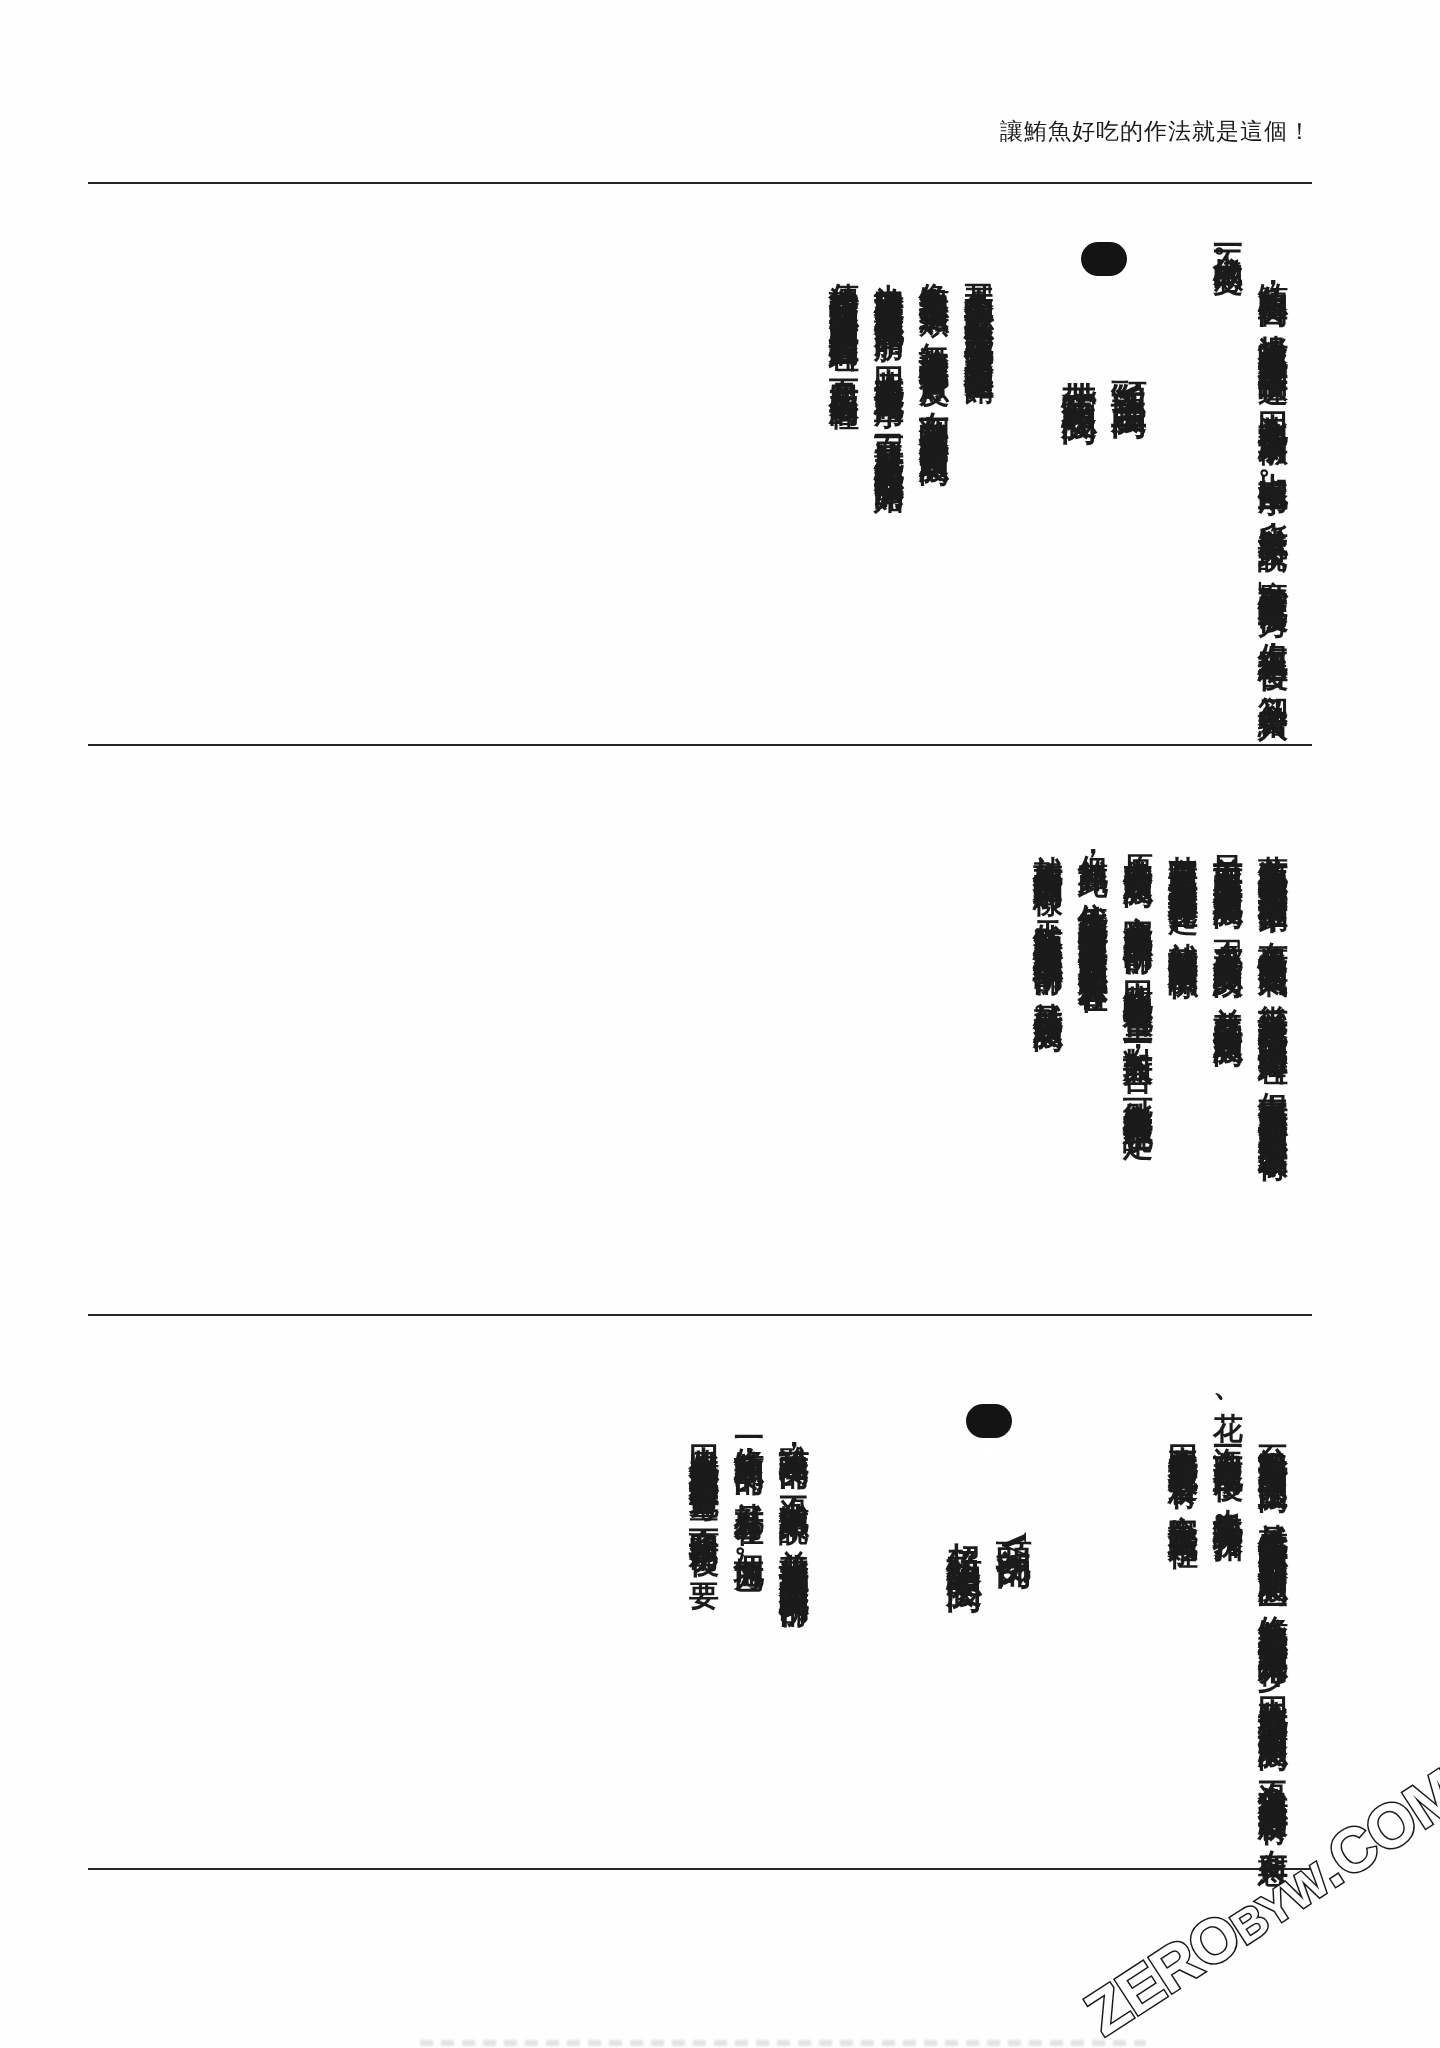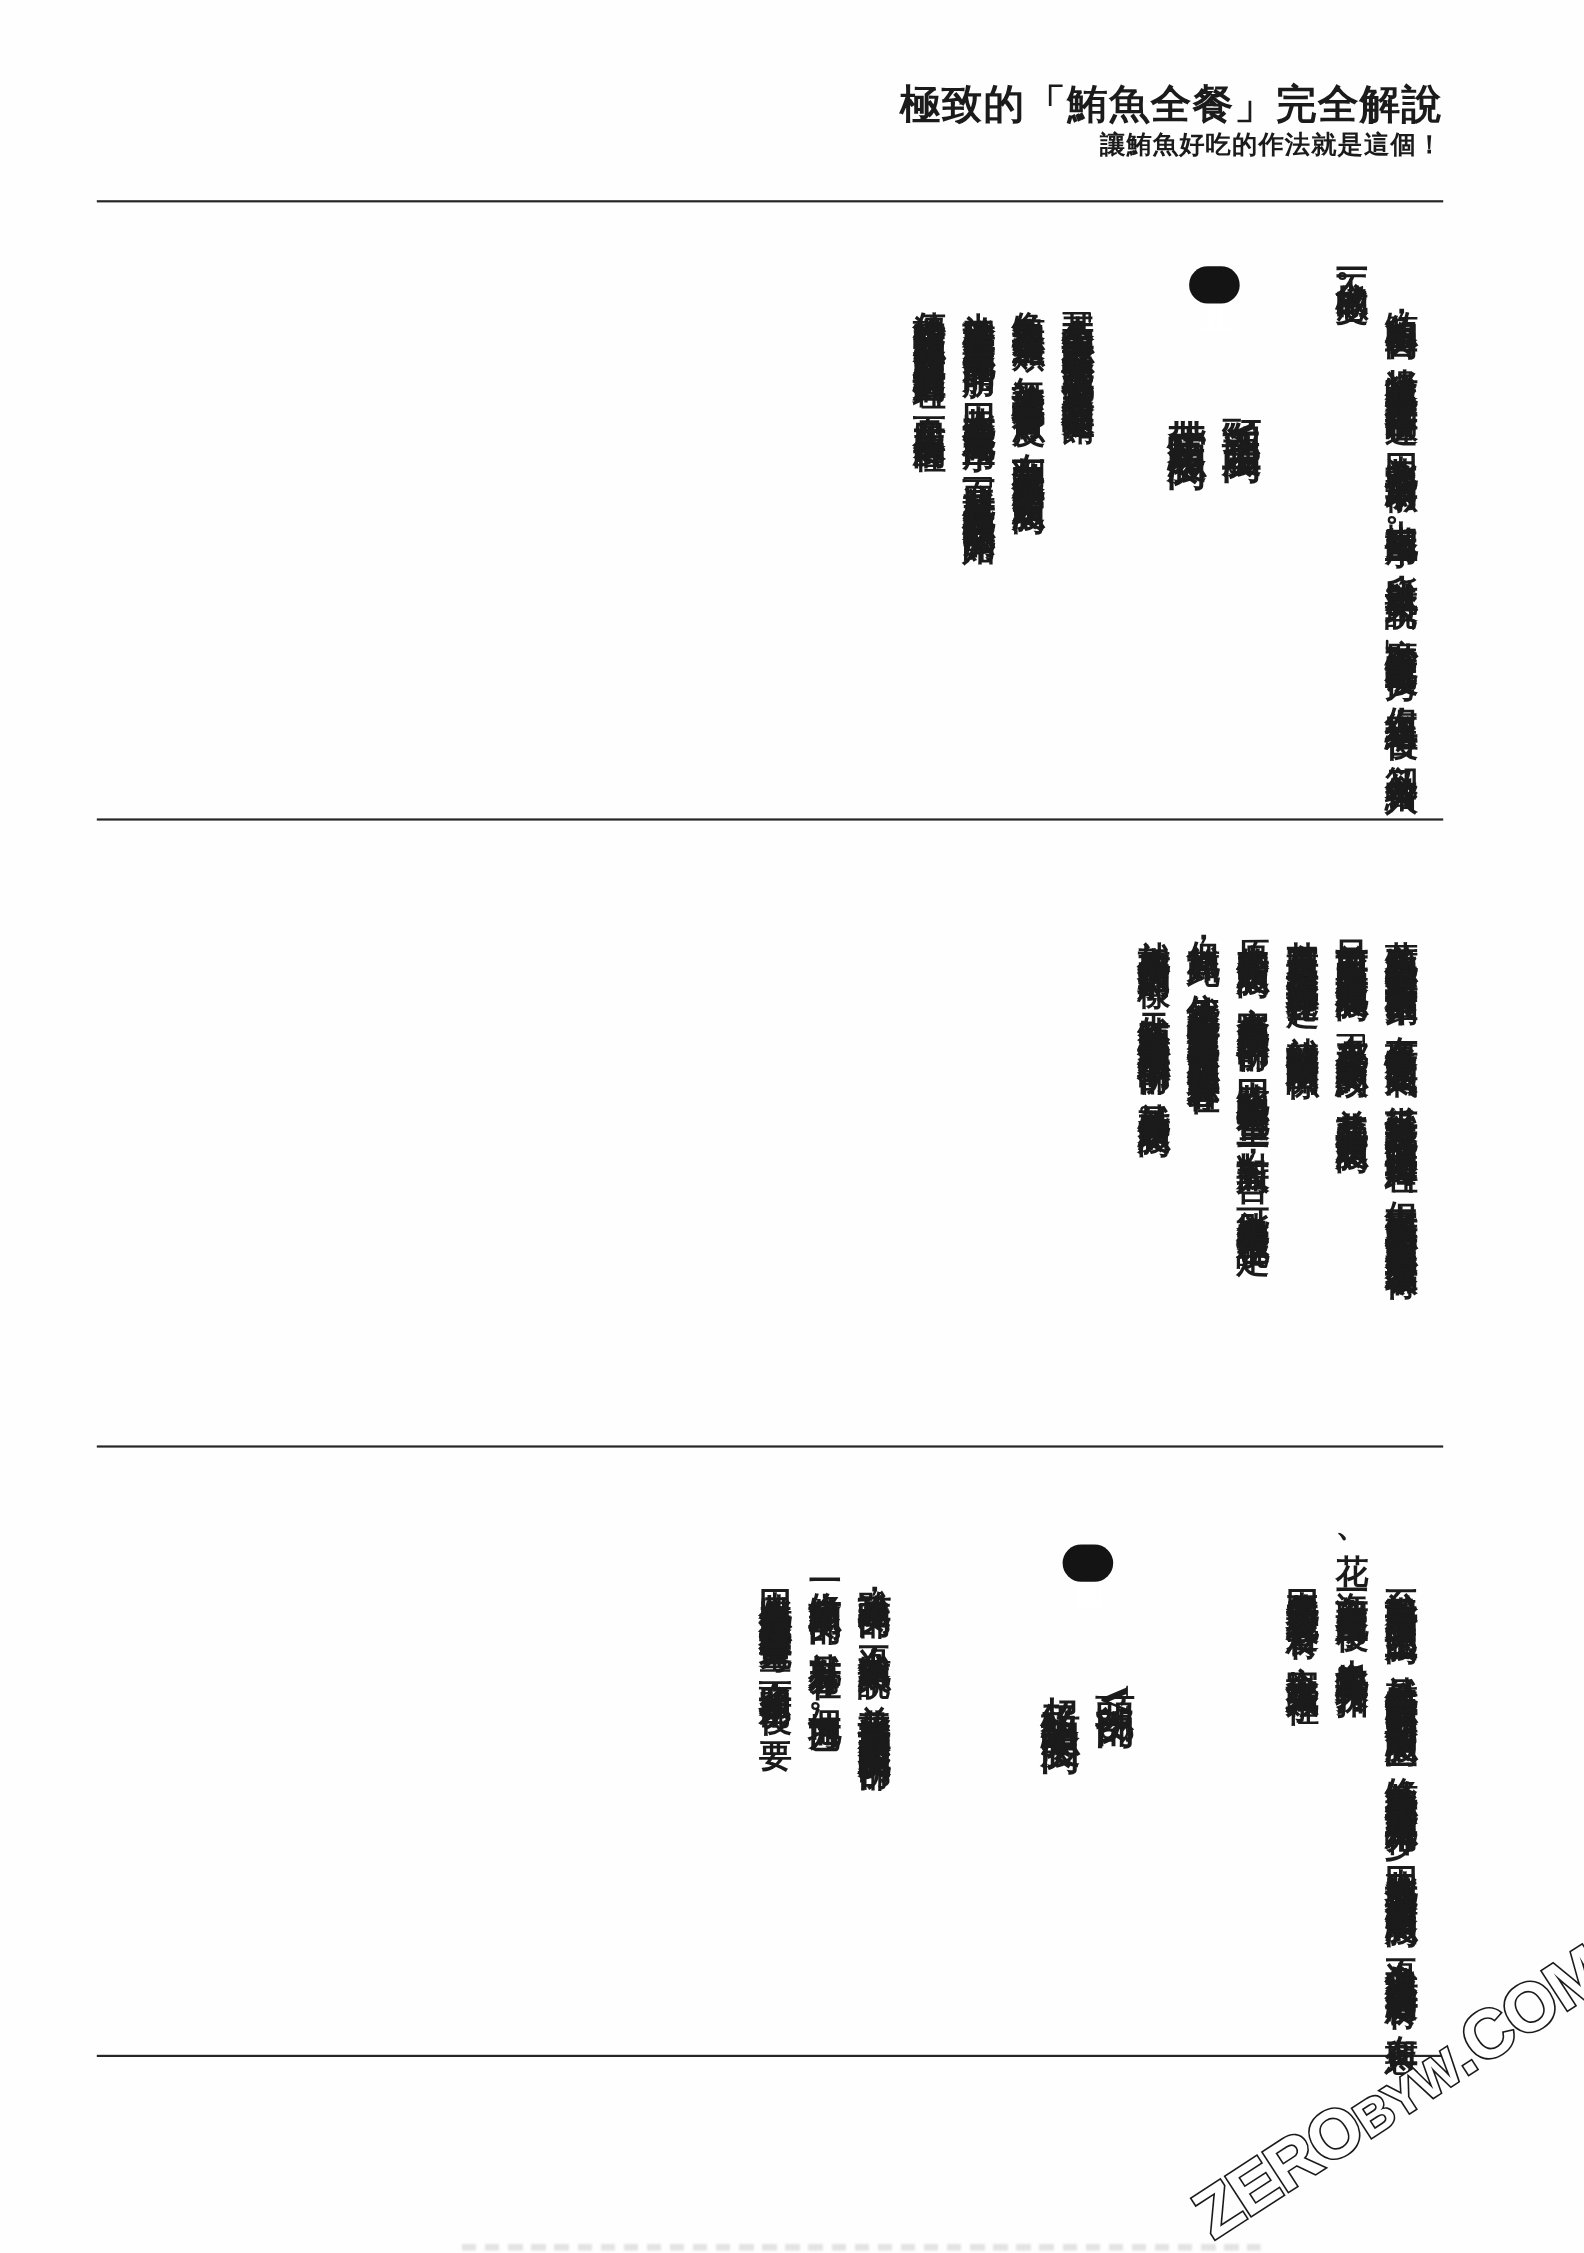--- a/index.html
+++ b/index.html
@@ -12,21 +12,21 @@
     color:#1b1b1b;
   }
   
   .hdr-title{
     position:absolute;top:70px;right:128px;
     font-size:37px;font-weight:bold;letter-spacing:1px;
     white-space:nowrap;
   }
   .hdr-sub{
     position:absolute;top:116px;right:128px;
-    font-size:23px;font-weight:bold;letter-spacing:1px;
+    font-size:23px;font-weight:normal;letter-spacing:1px;
     white-space:nowrap;
   }
   
   .rule{
     position:absolute;left:88px;width:1224px;height:2px;
     background:#262626;
   }
   .rule-1{top:182px;}
   .rule-2{top:744px;}
   .rule-3{top:1314px;}
@@ -78,21 +78,20 @@
     position:absolute;left:420px;top:2040px;width:726px;height:6px;
     background:repeating-linear-gradient(90deg,#c4c4c4 0 13px,transparent 13px 21px);
     opacity:.45;filter:blur(1px);
   }
 </style>
 </head>
 <body>
 
 <div class="page">
 
-  <div class="hdr-title">極致的「鮪魚全餐」完全解說</div>
   <div class="hdr-sub">讓鮪魚好吃的作法就是這個！</div>
 
   <div class="rule rule-1"></div>
   <div class="rule rule-2"></div>
   <div class="rule rule-3"></div>
   <div class="rule rule-4"></div>
 
   <div class="section section-0">
       <p class="para">鮪魚的血合肉，烤過後吃起來十分接近牛排的味道，因此非常適合與胡椒、山椒搭配享用。所以就壽司來說，「磨砂」確實是比較優秀，但在經過組合後，卻又會帶給人不一樣的感受。</p>
       <div class="sec-head">

